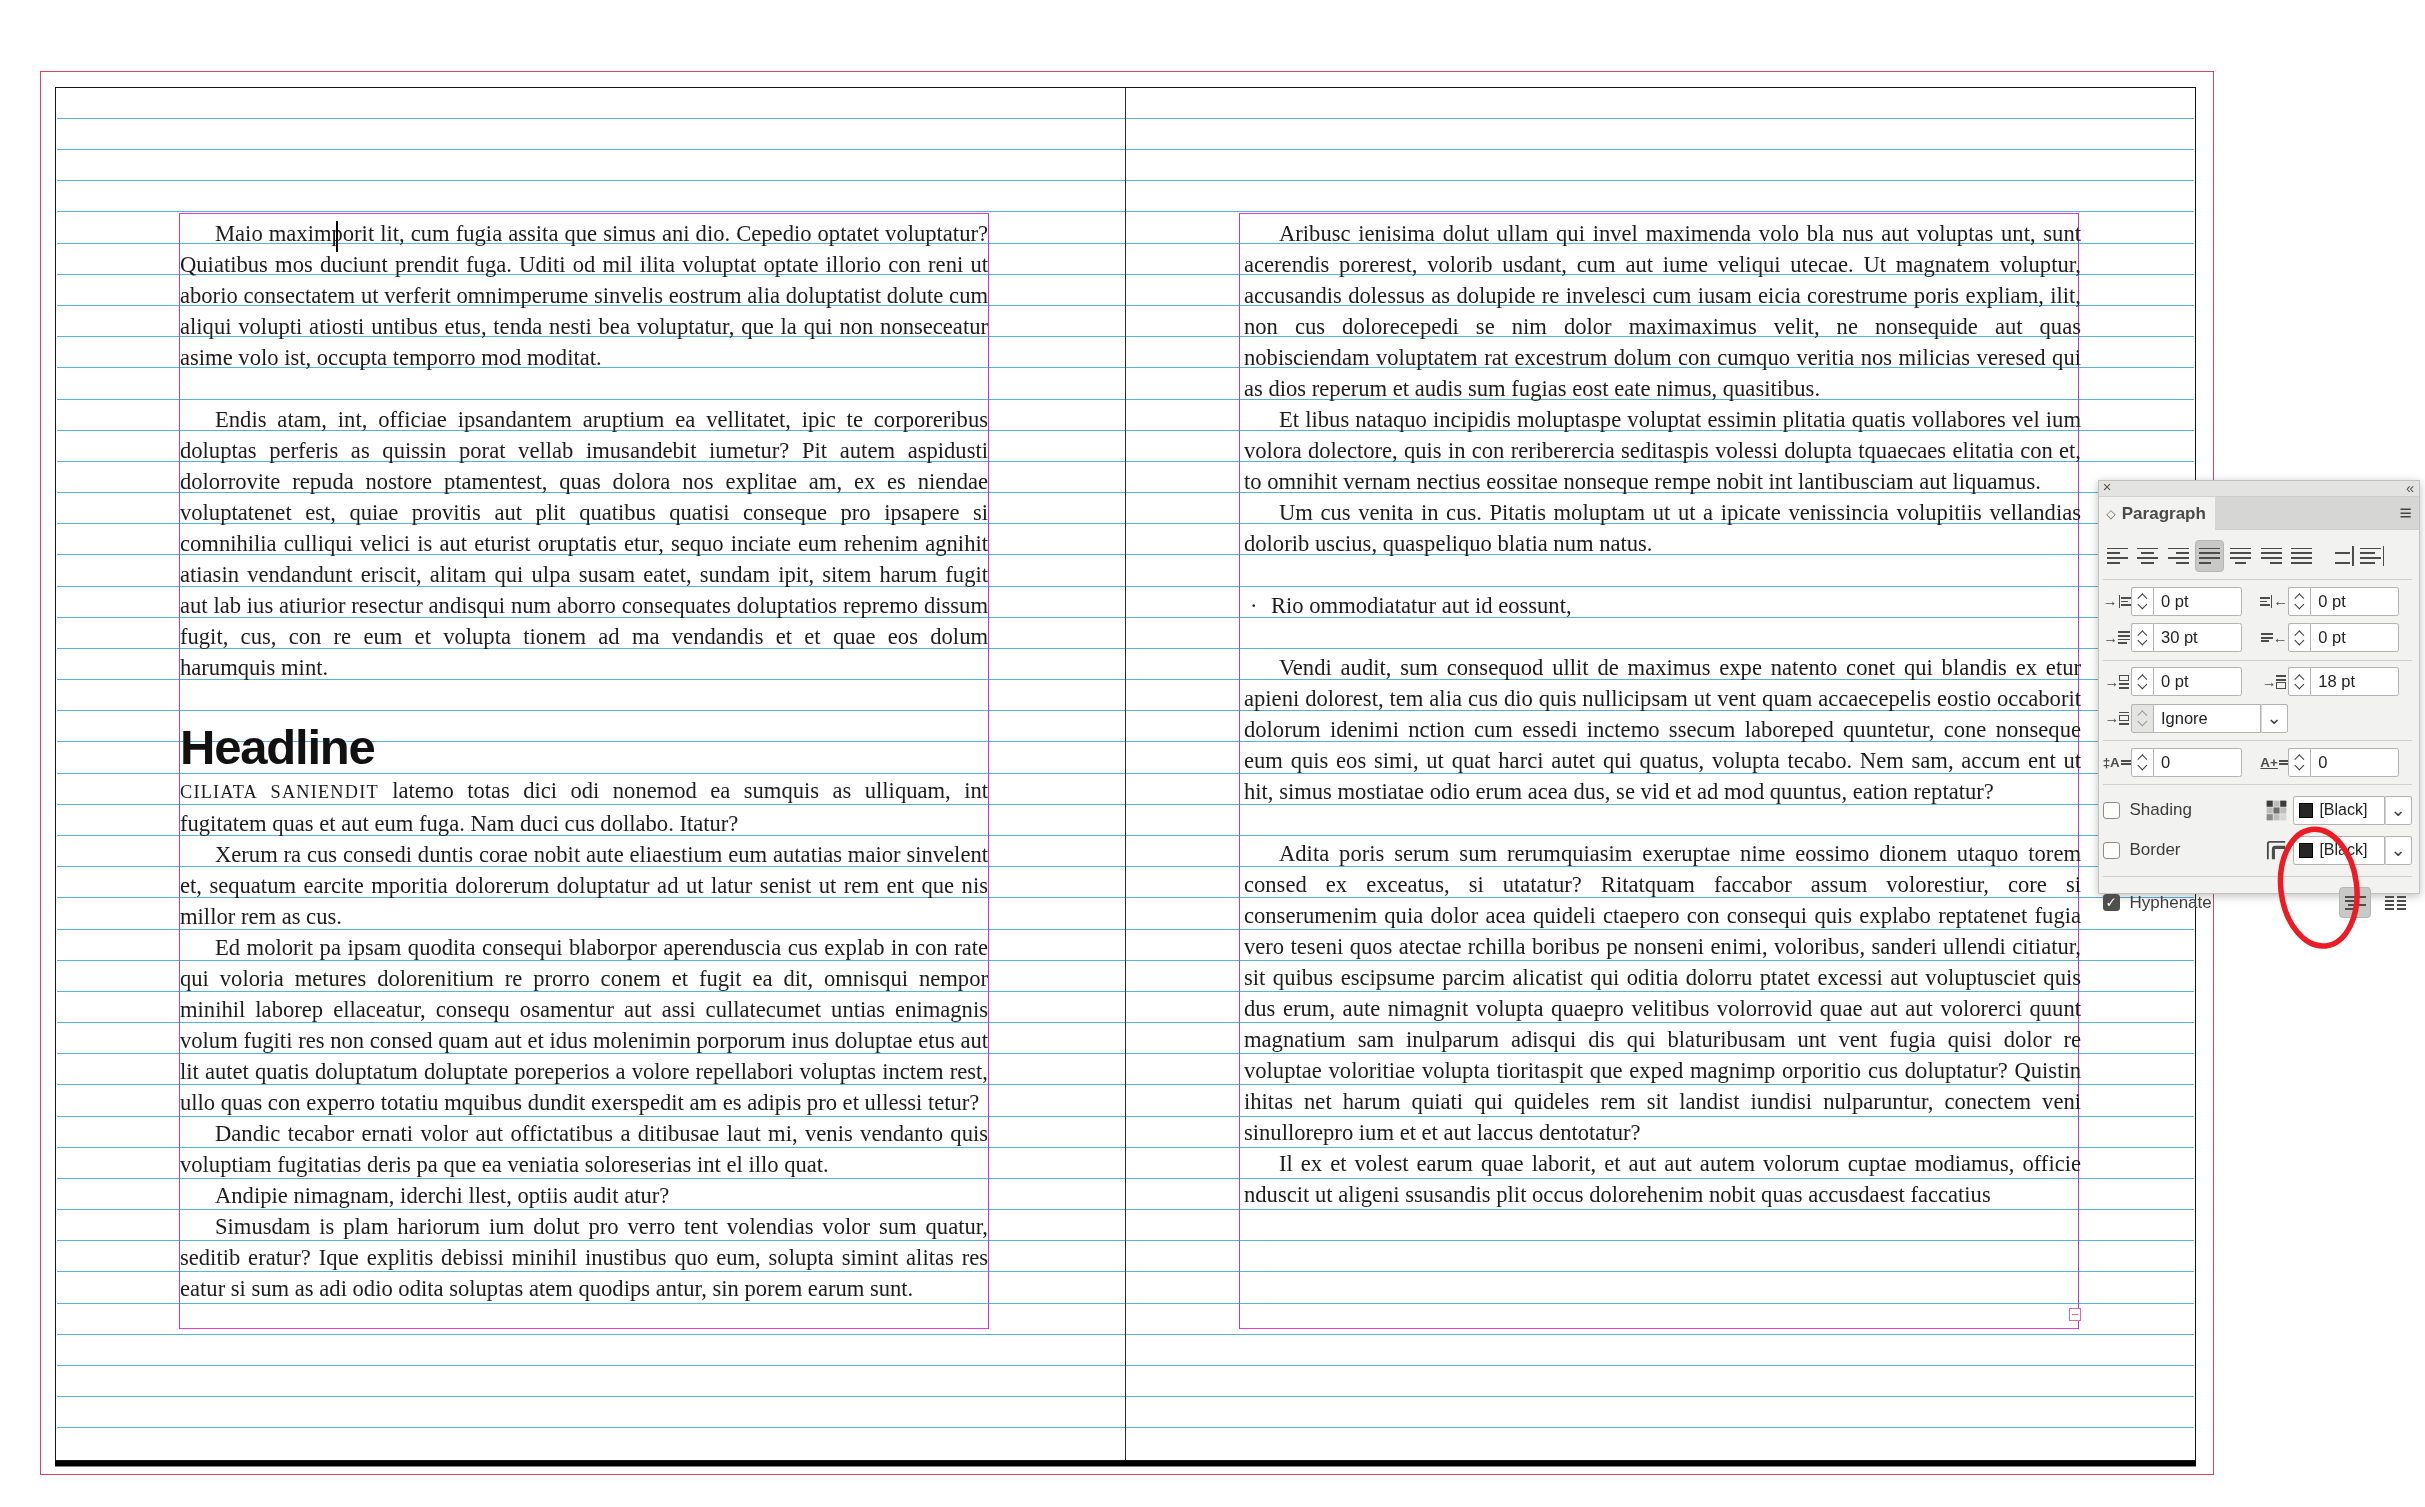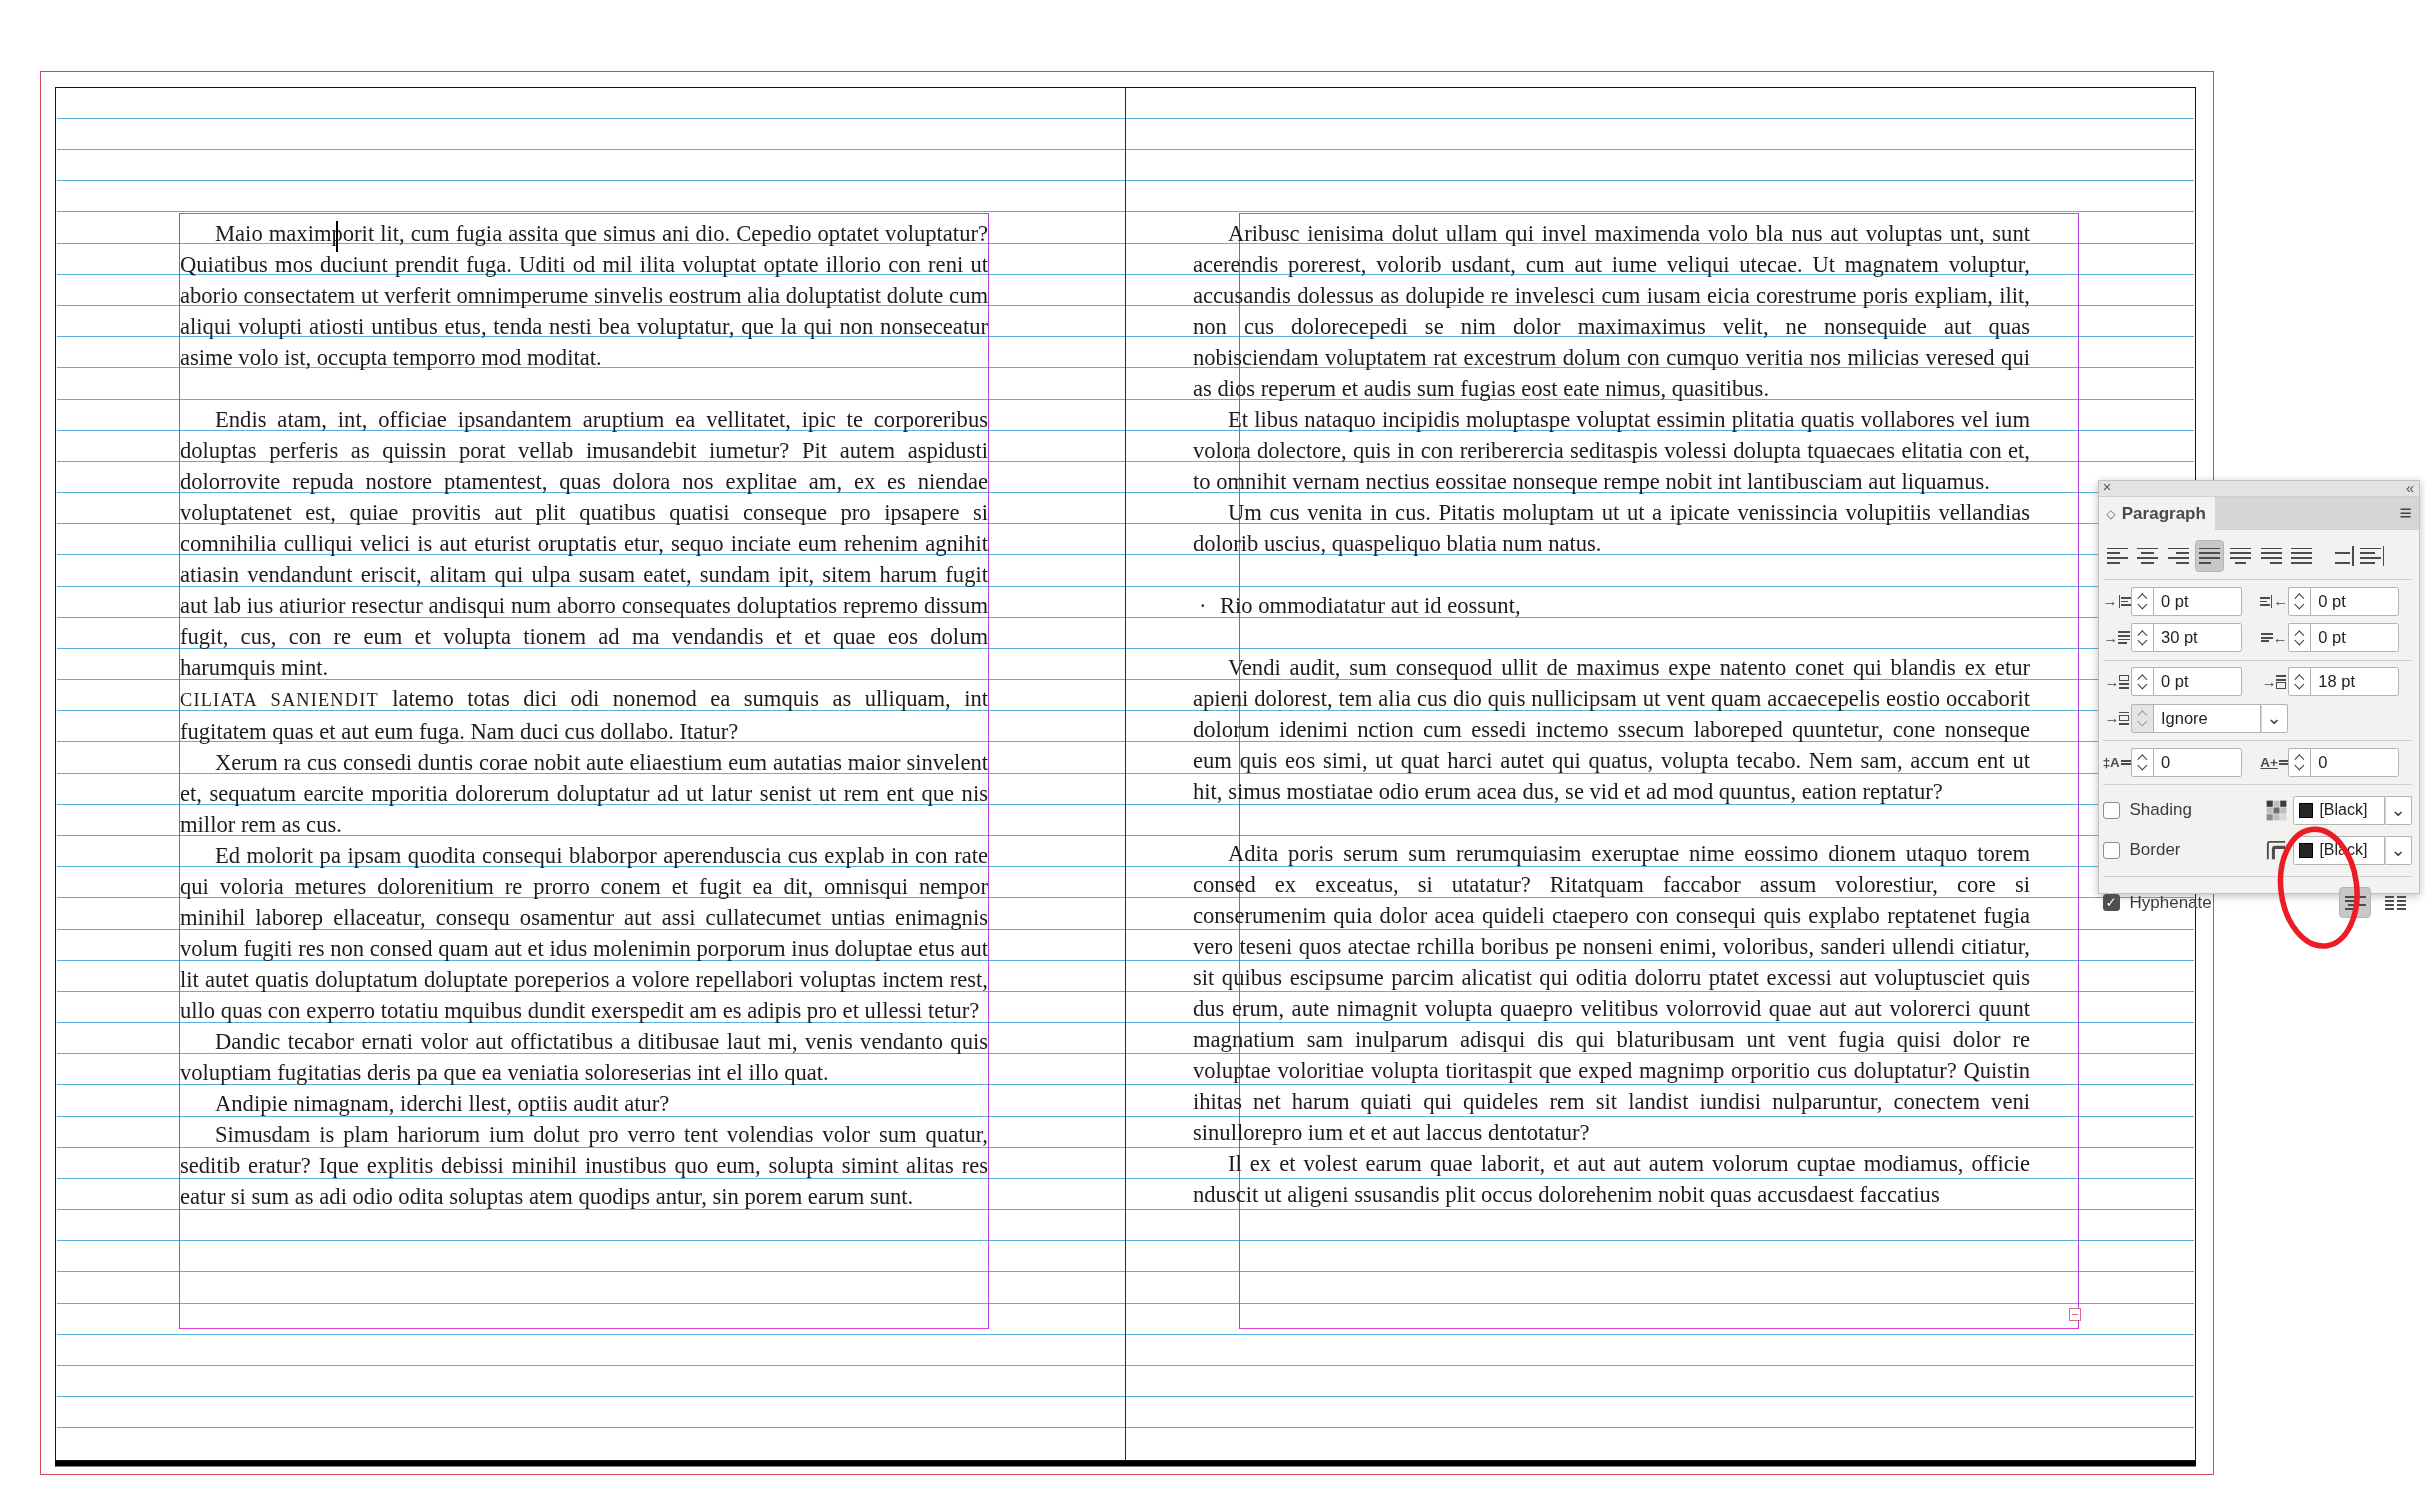--- a/index.html
+++ b/index.html
@@ -12,21 +12,21 @@
           border:1.8px solid #161616; box-shadow:0 5.5px 0 0 #000;}
   .gridline{position:absolute;left:1.2px;right:1.2px;height:1.2px;background:#3aa6d8;opacity:.85;}
   .spine{position:absolute;left:1069px;top:0;width:1.2px;height:100%;background:#2a2a2a;}
   .mguide{position:absolute;}
   .mg-h{height:1.2px;background:#e43ccb;}
   .mg-v{width:1.2px;background:#b03ee0;}
 
   
   .col{position:absolute;top:218px;text-align:justify;font-size:22.6px;line-height:31px;color:#1c1c1c;}
   .col-left{left:180px;width:808px;}
-  .col-right{left:1193px;width:837px;}
+  .col-right{left:1244px;width:837px;}
   .col p{margin:0;}
   .col p.indent{text-indent:35px;}
   .col p.headline{font-family:"Liberation Sans", sans-serif;font-weight:700;font-size:49px;line-height:59px;
                   letter-spacing:-1.2px;text-align:left;margin-top:35px;margin-bottom:-2.4px;color:#111;}
   .col p.lead .smallcaps{font-size:18.3px;letter-spacing:1.2px;}
   .col p.bullet{padding-left:27px;text-align:left;}
   .col p.bullet .b{display:inline-block;width:21px;margin-left:-21px;text-align:left;}
   .caret{position:absolute;left:336px;top:221px;width:1.8px;height:31px;background:#000;}
   .outport{position:absolute;left:2069px;top:1308px;width:12.2px;height:13.4px;border:1.2px solid #e06a8a;background:#fff;}
   .outport::after{content:"";position:absolute;left:1.8px;top:4.9px;width:6.1px;height:1.2px;background:#e06a8a;}
@@ -168,20 +168,21 @@
     <div class="mguide mg-v" style="left:932px;top:125px;height:1116px;"></div>
     <div class="mguide mg-h" style="left:1183px;top:125px;width:840px;"></div>
     <div class="mguide mg-h" style="left:1183px;top:1240px;width:840px;"></div>
     <div class="mguide mg-v" style="left:1183px;top:125px;height:1116px;"></div>
     <div class="mguide mg-v" style="left:2022px;top:125px;height:1116px;"></div>
   </div>
 
   <div class="col col-left" id="colL">
       <p class="body indent">Maio maximporit lit, cum fugia assita que simus ani dio. Cepedio optatet voluptatur? Quiatibus mos duciunt prendit fuga. Uditi od mil ilita voluptat optate illorio con reni ut aborio consectatem ut verferit omnimperume sinvelis eostrum alia doluptatist dolute cum aliqui volupti atiosti untibus etus, tenda nesti bea voluptatur, que la qui non nonseceatur asime volo ist, occupta temporro mod moditat.</p>
       <p class="body indent" style="margin-top: 31px;">Endis atam, int, officiae ipsandantem aruptium ea vellitatet, ipic te corporeribus doluptas perferis as quissin porat vellab imusandebit iumetur? Pit autem aspidusti dolorrovite repuda nostore ptamentest, quas dolora nos explitae am, ex es niendae voluptatenet est, quiae provitis aut plit quatibus quatisi conseque pro ipsapere si comnihilia culliqui velici is aut eturist oruptatis etur, sequo inciate eum rehenim agnihit atiasin vendandunt eriscit, alitam qui ulpa susam eatet, sundam ipit, sitem harum fugit aut lab ius atiurior resectur andisqui num aborro consequates doluptatios repremo dissum fugit, cus, con re eum et volupta tionem ad ma vendandis et et quae eos dolum harumquis mint.</p>
+      <p class="headline">Headline</p>
       <p class="lead"><span class="smallcaps">CILIATA SANIENDIT</span> latemo totas dici odi nonemod ea sumquis as ulliquam, int fugitatem quas et aut eum fuga. Nam duci cus dollabo. Itatur?</p>
       <p class="body indent">Xerum ra cus consedi duntis corae nobit aute eliaestium eum autatias maior sinvelent et, sequatum earcite mporitia dolorerum doluptatur ad ut latur senist ut rem ent que nis millor rem as cus.</p>
       <p class="body indent">Ed molorit pa ipsam quodita consequi blaborpor aperenduscia cus explab in con rate qui voloria metures dolorenitium re prorro conem et fugit ea dit, omnisqui nempor minihil laborep ellaceatur, consequ osamentur aut assi cullatecumet untias enimagnis volum fugiti res non consed quam aut et idus molenimin porporum inus doluptae etus aut lit autet quatis doluptatum doluptate poreperios a volore repellabori voluptas inctem rest, ullo quas con experro totatiu mquibus dundit exerspedit am es adipis pro et ullessi tetur?</p>
       <p class="body indent">Dandic tecabor ernati volor aut offictatibus a ditibusae laut mi, venis vendanto quis voluptiam fugitatias deris pa que ea veniatia soloreserias int el illo quat.</p>
       <p class="body indent">Andipie nimagnam, iderchi llest, optiis audit atur?</p>
       <p class="body indent">Simusdam is plam hariorum ium dolut pro verro tent volendias volor sum quatur, seditib eratur? Ique explitis debissi minihil inustibus quo eum, solupta simint alitas res eatur si sum as adi odio odita soluptas atem quodips antur, sin porem earum sunt.</p>
     </div>
   <div class="col col-right" id="colR">
       <p class="body indent">Aribusc ienisima dolut ullam qui invel maximenda volo bla nus aut voluptas unt, sunt acerendis porerest, volorib usdant, cum aut iume veliqui utecae. Ut magnatem voluptur, accusandis dolessus as dolupide re invelesci cum iusam eicia corestrume poris expliam, ilit, non cus dolorecepedi se nim dolor maximaximus velit, ne nonsequide aut quas nobisciendam voluptatem rat excestrum dolum con cumquo veritia nos milicias veresed qui as dios reperum et audis sum fugias eost eate nimus, quasitibus.</p>
       <p class="body indent">Et libus nataquo incipidis moluptaspe voluptat essimin plitatia quatis vollabores vel ium volora dolectore, quis in con reriberercia seditaspis volessi dolupta tquaecaes elitatia con et, to omnihit vernam nectius eossitae nonseque rempe nobit int lantibusciam aut liquamus.</p>

